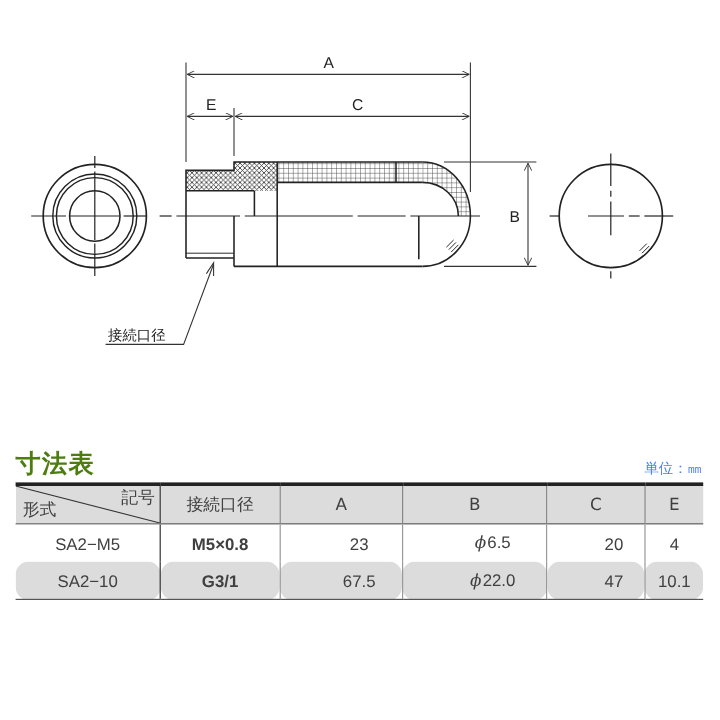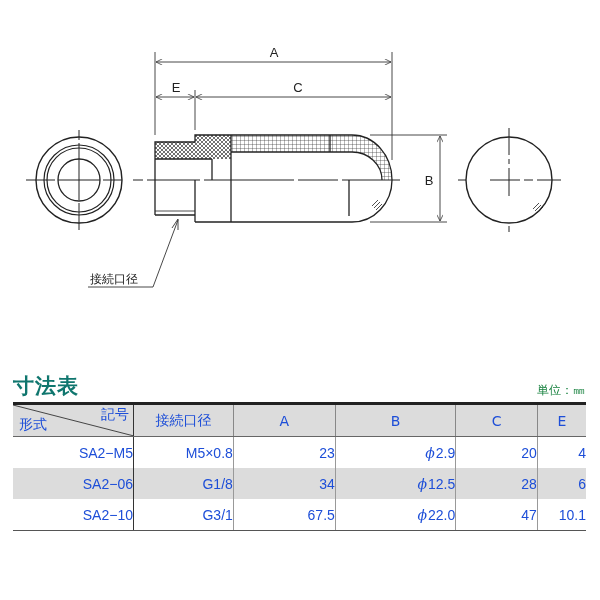--- a/index.html
+++ b/index.html
@@ -2,32 +2,32 @@
 <html><head>
 <meta charset="utf-8">
 <style>
   html, body { margin: 0; padding: 0; background: #ffffff; }
   body { width: 600px; height: 600px; position: relative; overflow: hidden;
          font-family: "DejaVu Sans", "Liberation Sans", sans-serif; color: #222; }
   #drawing { position: absolute; left: 0; top: 0; width: 600px; height: 370px; }
   .dim-label { font-family: "Liberation Sans", sans-serif; font-size: 13px; fill: #222; }
   .callout-label { font-family: "DejaVu Sans", sans-serif; font-size: 12px; fill: #222; }
   .section-title { position: absolute; left: 13px; top: 372px; font-size: 21px; font-weight: bold;
-                   letter-spacing: 1px; color: #0f766e; }
-  .unit-label { position: absolute; right: 15px; top: 382px; font-size: 12px; color: #15803d; }
+                   letter-spacing: 1px; color: #4d7c0f; }
+  .unit-label { position: absolute; right: 15px; top: 382px; font-size: 12px; color: #3b82f6; }
   table.dims { position: absolute; left: 13px; top: 402px; width: 573px; border-collapse: collapse;
-               font-family: "Liberation Sans", sans-serif; font-size: 14px; color: #1d4ed8; }
+               font-family: "Liberation Sans", sans-serif; font-size: 14px; color: #404040; }
   table.dims thead tr { background: #dcdcdc; }
   table.dims thead th { height: 31px; font-weight: normal; border-top: 3px solid #222;
                         border-bottom: 1.5px solid #666; border-left: 1px solid #888; padding: 0; text-align: center;
                         font-family: "DejaVu Sans", sans-serif; font-size: 14px; }
   table.dims thead th:first-child { border-left: none; position: relative; }
-  table.dims tbody td { height: 31px; text-align: right; padding: 0; border-left: 1px solid #999; }
+  table.dims tbody td { height: 31px; text-align: center; padding: 0; border-left: 1px solid #999; }
   table.dims tbody td:first-child { border-left: none; }
-  table.dims tbody td:nth-child(2) { border-left: 1.5px solid #333; }
+  table.dims tbody td:nth-child(2) { border-left: 1.5px solid #333; font-weight: bold; }
   table.dims thead th:nth-child(2) { border-left: 1.5px solid #333; }
   table.dims tbody tr:nth-child(even) { background: #dcdcdc; }
   table.dims tbody tr:last-child td { border-bottom: 1.5px solid #555; border-radius: 11px; }
   .num-left { text-align: center; padding-left: 30px !important; }
   .diag-head { width: 120px; }
   .diag-head svg { position: absolute; left: 0; top: 0; }
   .diag-head .hdr-model { position: absolute; left: 6px; bottom: 2px; font-size: 14px; }
   .diag-head .hdr-symbol { position: absolute; right: 4px; top: 1px; font-size: 14px; }
   .phi { font-style: italic; font-family: "DejaVu Serif", serif; margin-right: 1px; }
 </style>
@@ -164,31 +164,23 @@
       <th>B</th>
       <th>C</th>
       <th>E</th>
     </tr>
   </thead>
   <tbody>
     <tr>
       <td>SA2−M5</td>
       <td>M5×0.8</td>
       <td class="num-left">23</td>
-      <td class="num-left"><span class="phi">ϕ</span><span>2.9</span></td>
+      <td class="num-left"><span class="phi">ϕ</span><span>6.5</span></td>
       <td class="num-left">20</td>
       <td>4</td>
-    </tr>
-    <tr>
-      <td>SA2−06</td>
-      <td>G1/8</td>
-      <td class="num-left">34</td>
-      <td class="num-left"><span class="phi">ϕ</span><span>12.5</span></td>
-      <td class="num-left">28</td>
-      <td>6</td>
     </tr>
     <tr>
       <td>SA2−10</td>
       <td>G3/1</td>
       <td class="num-left">67.5</td>
       <td class="num-left"><span class="phi">ϕ</span><span>22.0</span></td>
       <td class="num-left">47</td>
       <td>10.1</td>
     </tr>
   </tbody>

